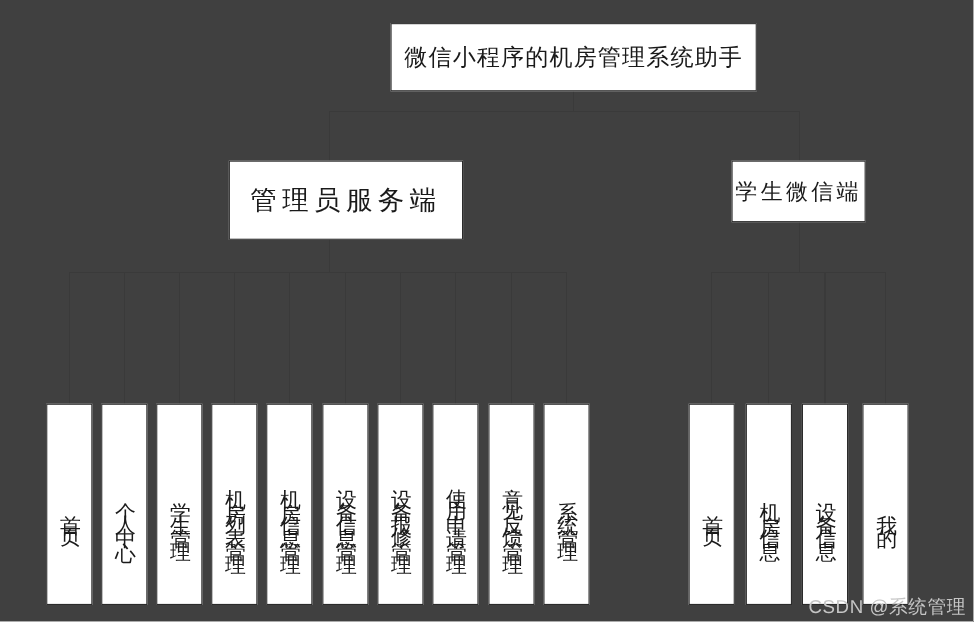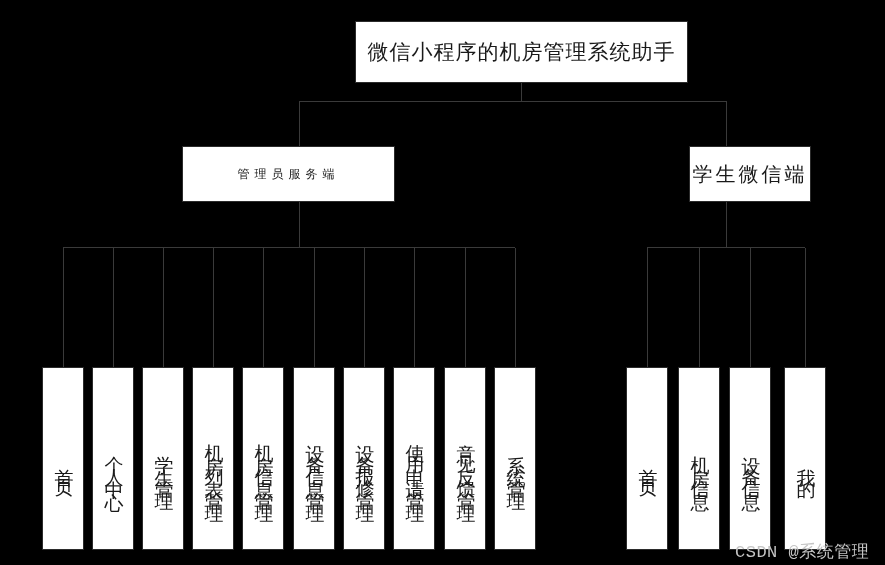--- a/index.html
+++ b/index.html
@@ -5,23 +5,22 @@
   html, body {
     margin: 0;
     padding: 0;
     background: #ffffff;
     font-family: "Liberation Sans", sans-serif;
   }
   .canvas {
     position: relative;
     width: 885px;
     height: 565px;
-    background: #000000;
+    background: #404040;
     overflow: hidden;
-    font-family: Liberation Mono, monospace;
   }
   .connectors {
     position: absolute;
     left: 0;
     top: 0;
     width: 885px;
     height: 565px;
   }
   .connectors line {
     stroke: #3a3a3a;
@@ -39,28 +38,28 @@
     text-align: center;
   }
   .node-root {
     left: 355px; top: 21px;
     width: 333px; height: 62px;
     font-size: 21px;
     letter-spacing: 1px;
     white-space: nowrap;
   }
   .node-branch-admin {
-    left: 182px; top: 146px;
-    width: 213px; height: 56px;
-    font-size: 12px;
+    left: 208px; top: 146px;
+    width: 213px; height: 72px;
+    font-size: 24px;
     letter-spacing: 5px;
     white-space: nowrap;
   }
   .node-branch-student {
-    left: 689px; top: 146px;
+    left: 665px; top: 146px;
     width: 122px; height: 56px;
     font-size: 20px;
     letter-spacing: 3px;
     white-space: nowrap;
   }
   .node-leaf {
     top: 367px;
     width: 42px;
     height: 183px;
   }

